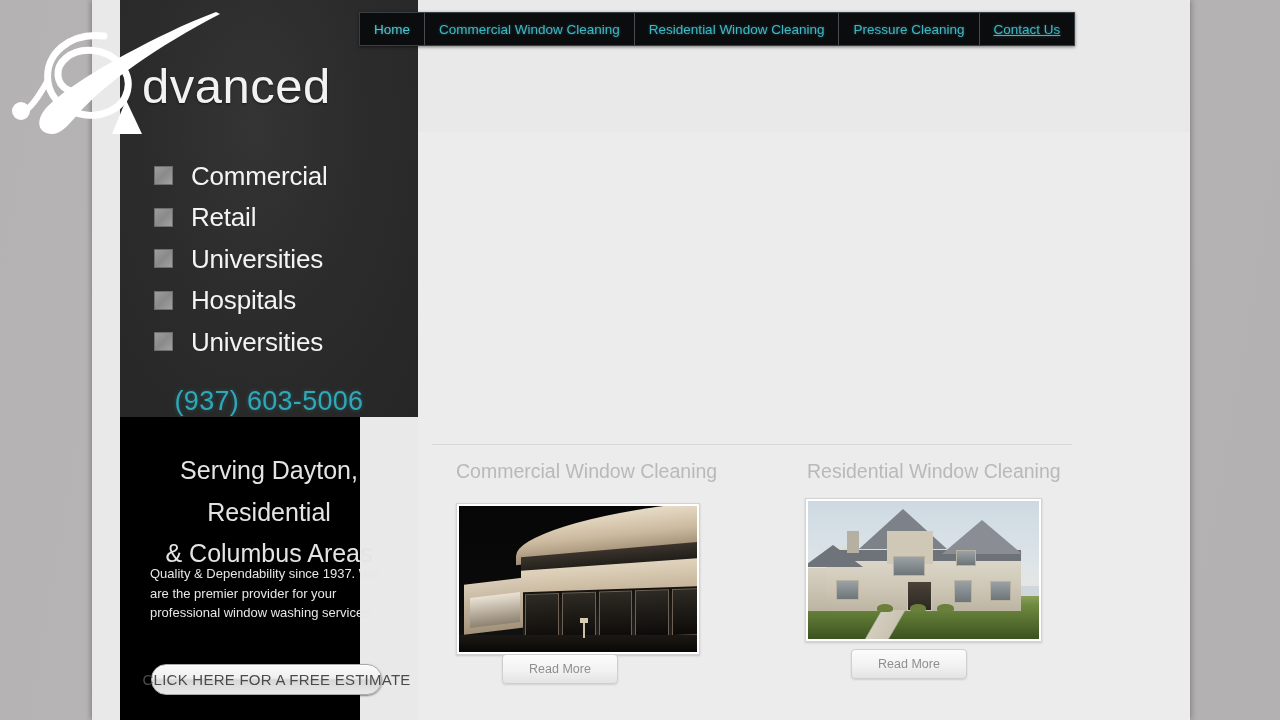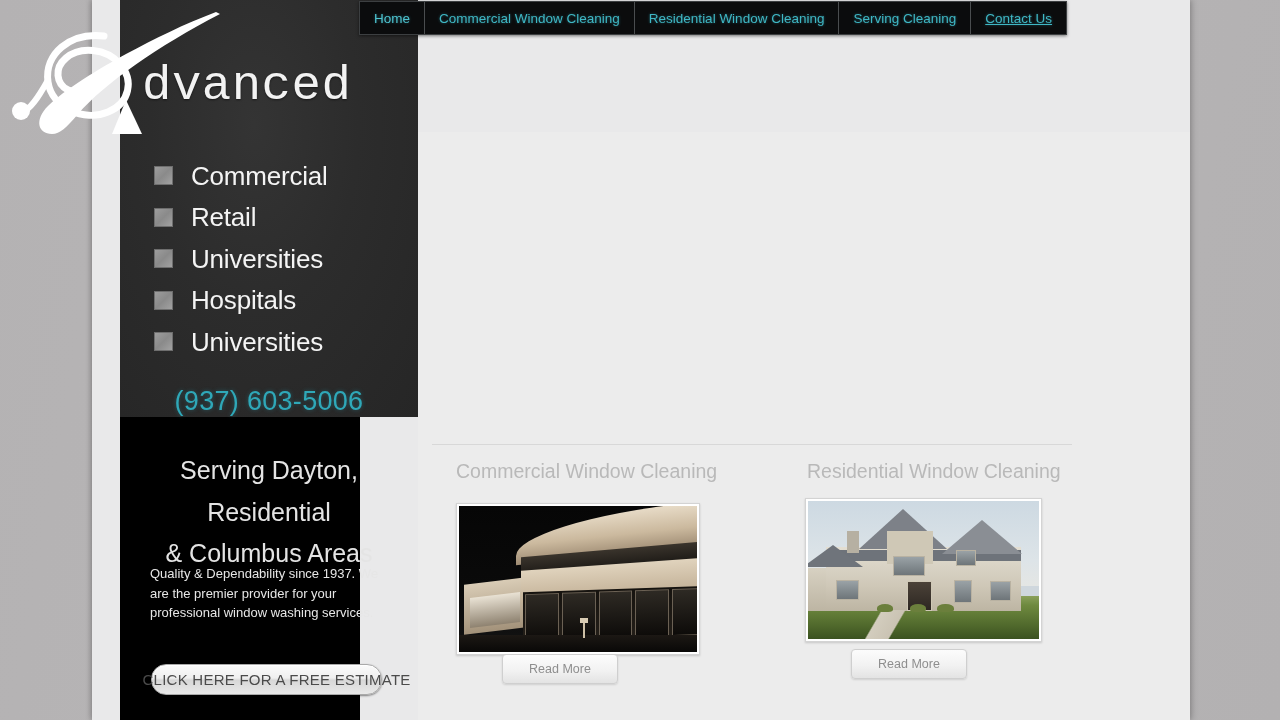--- a/index.html
+++ b/index.html
@@ -49,32 +49,32 @@
     pointer-events: none;
   }
   .logo-script {
     position: absolute;
     left: 8px; top: 2px;
     width: 240px; height: 138px;
   }
   .logo-word {
     position: absolute;
     left: 142px; top: 62px;
-    font-family: Liberation Mono, monospace;
+    font-family: Liberation Sans, sans-serif;
     font-size: 49px;
     color: #f2f2f2;
     letter-spacing: 0.5px;
     line-height: 1;
     text-shadow: 0 1px 2px rgba(0,0,0,0.55);
   }
 
   
   .topnav {
     position: absolute;
-    left: 359px; top: 1px;
+    left: 359px; top: 12px;
     height: 32px;
     display: flex;
     align-items: stretch;
     background: #0b0c0d;
     border: 1px solid #3c3f41;
     z-index: 20;
     box-shadow: 0 1px 3px rgba(0,0,0,0.5);
   }
   .nav-item {
     display: flex;
@@ -564,17 +564,17 @@
       <path d="M118 98 L 104 132 L 134 132 Z" fill="#ffffff"></path>
     </svg>
     <div class="logo-word">dvanced</div>
   </div>
 
 
   <nav class="topnav">
     <div class="nav-item active">Home</div>
     <div class="nav-item">Commercial Window Cleaning</div>
     <div class="nav-item">Residential Window Cleaning</div>
-    <div class="nav-item">Serving Cleaning</div>
+    <div class="nav-item">Pressure Cleaning</div>
     <div class="nav-item">Contact Us</div>
   </nav>
 
 </div>
 
 </body></html>

